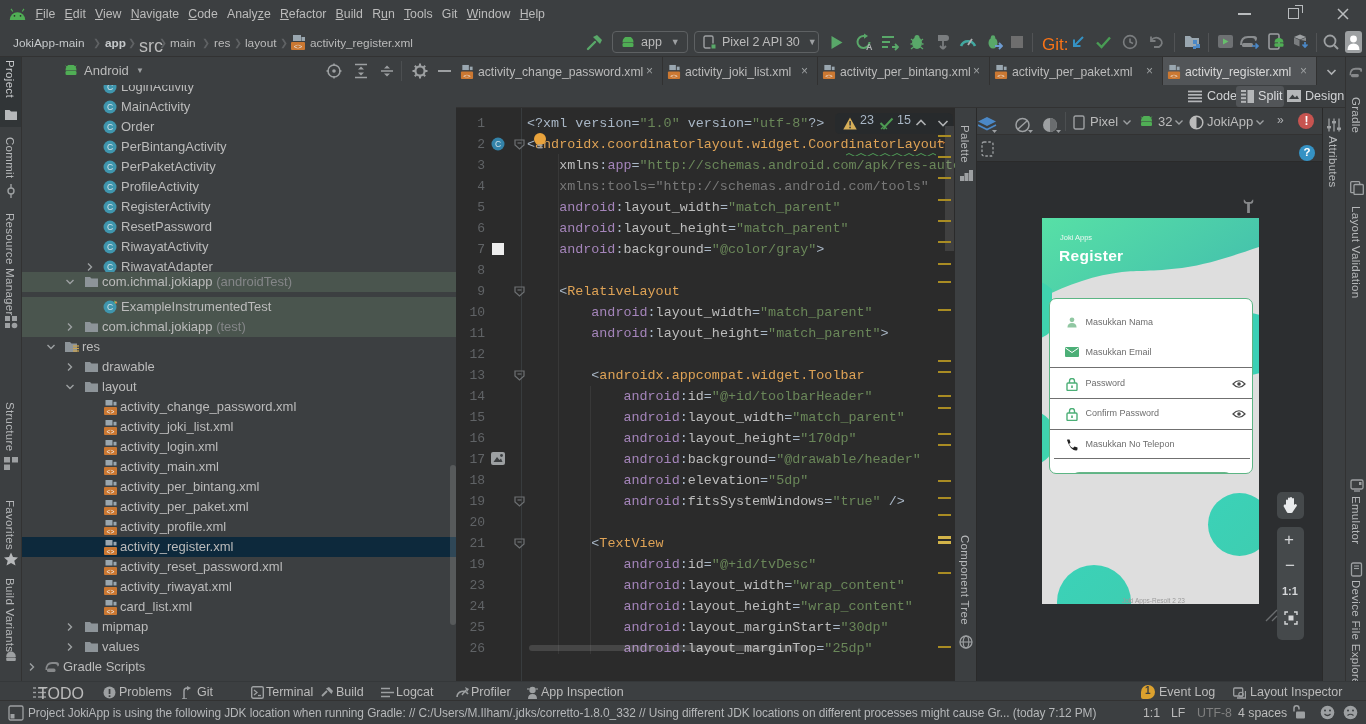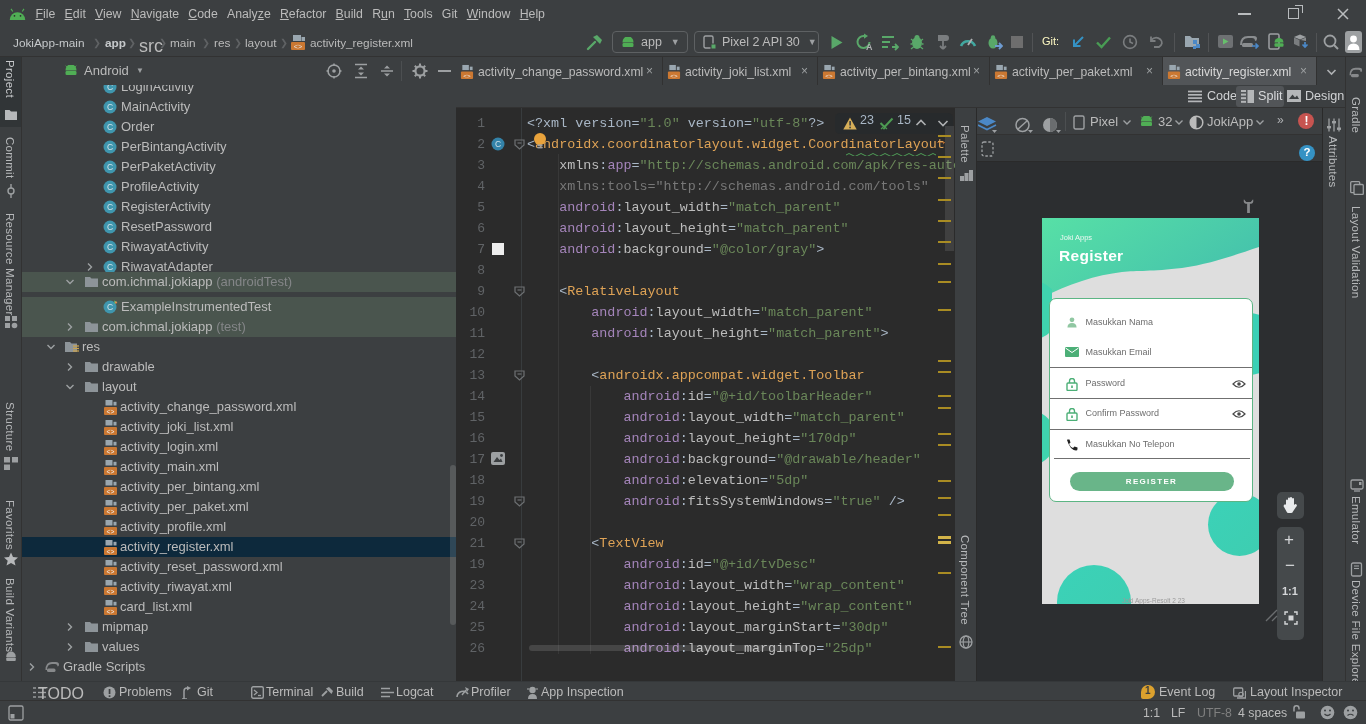--- a/index.html
+++ b/index.html
@@ -12,21 +12,21 @@
 
 
 #titlebar { left:0; top:0; width:1366px; height:28px; background:#3c3f41; }
 #menu { left:31px; top:0; height:28px; display:flex; align-items:center; gap:0; }
 #menu span { color:#bbbbbb; font-size:12.3px; padding:0 4.6px; }
 #menu u { text-decoration:underline; }
 #wintitle { top:8px; left:514px; width:380px; color:#787878; font-size:12px; text-align:center; }
 
 
 #toolbar { left:0; top:28px; width:1366px; height:29px; background:#3c3f41; border-bottom:1px solid #323232; }
-.crumb { color:#fef9c3; font-size:11px; }
+.crumb { color:#f97316; font-size:17px; }
 .ddbox { position:absolute; top:3px; height:22px; border:1px solid #5e6163; border-radius:4px;
   display:flex; align-items:center; font-size:12.5px; color:#bbbbbb; }
 
 
 #lstripe { left:0; top:57px; width:22px; height:643px; background:#3c3f41; border-right:1px solid #323232; overflow:hidden; }
 .vlabel { position:absolute; color:#b6b8ba; font-size:11.5px; writing-mode:vertical-rl; letter-spacing:0.3px; }
 #rstripe { left:1345px; top:57px; width:21px; height:643px; background:#3c3f41; border-left:1px solid #323232; overflow:hidden; }
 
 
 #ppanel { left:22px; top:57px; width:434px; height:624px; background:#3c3f41; }
@@ -938,21 +938,21 @@
           <circle cx="197.5" cy="36.5" r="31.5" fill="url(#cg)"></circle>
         </svg>
         <svg style="position:absolute;left:0px;top:62px" width="10" height="200" viewBox="0 0 10 200">
           <circle cx="-12" cy="30" r="30" fill="#3fd3ae"></circle>
           <circle cx="-14" cy="158" r="28" fill="#3fd3ae"></circle>
         </svg>
         <div style="position:absolute;left:18px;top:15px;color:#eef8f2;font-size:7.5px">Joki Apps</div>
         <div style="position:absolute;left:17px;top:29px;color:#ffffff;font-size:15.5px;font-weight:bold;letter-spacing:0.3px">Register</div>
         <div style="position:absolute;left:80px;top:379px;color:#9b9b9b;font-size:6.5px">Joki Apps-Resolt 2 23</div>
       </div>
-    <div class="abs" style="left:93.5px;top:190px;width:204px;height:204px;background:#ffffff;border:1px solid #5cb584;border-radius:7px;overflow:hidden">
+    <div class="abs" style="left:93.5px;top:190px;width:204px;height:176px;background:#ffffff;border:1px solid #5cb584;border-radius:7px;overflow:hidden">
         <div style="position:absolute;left:36px;top:18px;color:#6d6d6d;font-size:9px">Masukkan Nama</div>
         <svg style="position:absolute;left:17px;top:18px" width="10" height="11" viewBox="0 0 11 12">
           <circle cx="5.5" cy="3" r="2.6" fill="#90c7a2"></circle>
           <path d="M0.5 11.5 Q0.5 6.5 5.5 6.5 Q10.5 6.5 10.5 11.5 Z" fill="#90c7a2"></path>
         </svg>
         <div style="position:absolute;left:36px;top:48px;color:#6d6d6d;font-size:9px">Masukkan Email</div>
         <svg style="position:absolute;left:15px;top:48px" width="14" height="10" viewBox="0 0 14 10">
           <rect x="0" y="0" width="14" height="10" rx="1" fill="#4caf77"></rect>
           <path d="M0.5 1 L7 5.5 L13.5 1" stroke="#ffffff" stroke-width="1" fill="none"></path>
         </svg>
@@ -1076,20 +1076,21 @@
         <path d="M4 12 L12.5 12 L12.5 5" fill="none" stroke="#9da0a2" stroke-width="1.3"></path>
         <circle cx="8" cy="8.5" r="2.2" fill="none" stroke="#9da0a2" stroke-width="1.1"></circle>
       </svg>
     <span class="abs" style="left:1250px;top:2.5px;font-size:12.5px;color:#bbbbbb">Layout Inspector</span>
   </div>
   <div id="statusbar" class="abs">
     <svg class="abs" style="left:8px;top:4px" width="16" height="16" viewBox="0 0 16 16">
         <rect x="1" y="1" width="14" height="14" rx="1.5" fill="none" stroke="#9da0a2" stroke-width="1.3"></rect>
         <rect x="2.5" y="9" width="4" height="4.5" fill="#9da0a2"></rect>
       </svg>
+    <span class="abs" style="left:28px;top:5px;font-size:11.9px;color:#b5b7b9;white-space:nowrap;letter-spacing:-0.07px">Project JokiApp is using the following JDK location when running Gradle: // C:/Users/M.Ilham/.jdks/corretto-1.8.0_332 // Using different JDK locations on different processes might cause Gr... (today 7:12 PM)</span>
     <span class="abs" style="left:1143px;top:5px;font-size:12.3px;color:#bbbbbb">1:1</span>
     <span class="abs" style="left:1171px;top:5px;font-size:12.3px;color:#bbbbbb">LF</span>
     <span class="abs" style="left:1197px;top:5px;font-size:12.3px;color:#808080">UTF-8</span>
     <span class="abs" style="left:1238px;top:5px;font-size:12.3px;color:#bbbbbb">4 spaces</span>
     <svg class="abs" style="left:1292px;top:4px" width="13" height="14" viewBox="0 0 13 14">
         <rect x="4" y="6.5" width="9" height="7" rx="1" fill="#9da0a2"></rect>
         <path d="M2 6.5 L2 3.5 A2.5 2.5 0 0 1 7 3.2 L7 4.5" fill="none" stroke="#9da0a2" stroke-width="1.5"></path>
       </svg>
     <svg class="abs" style="left:1320px;top:4px" width="15" height="15" viewBox="0 0 15 15">
         <circle cx="7.5" cy="7.5" r="6.8" fill="#9da0a2"></circle>

